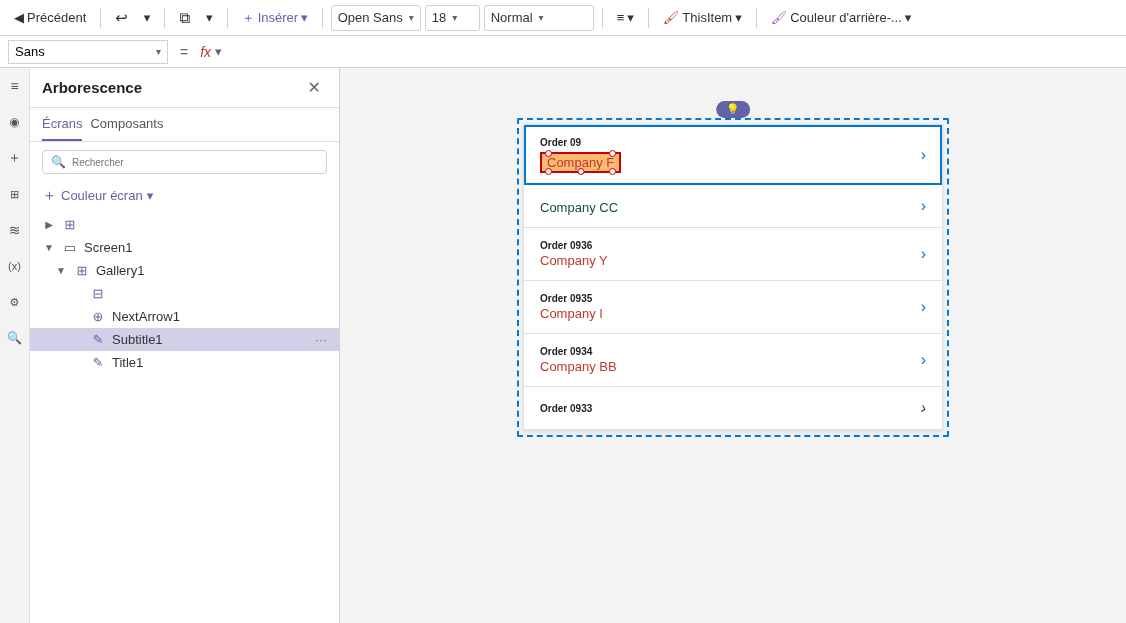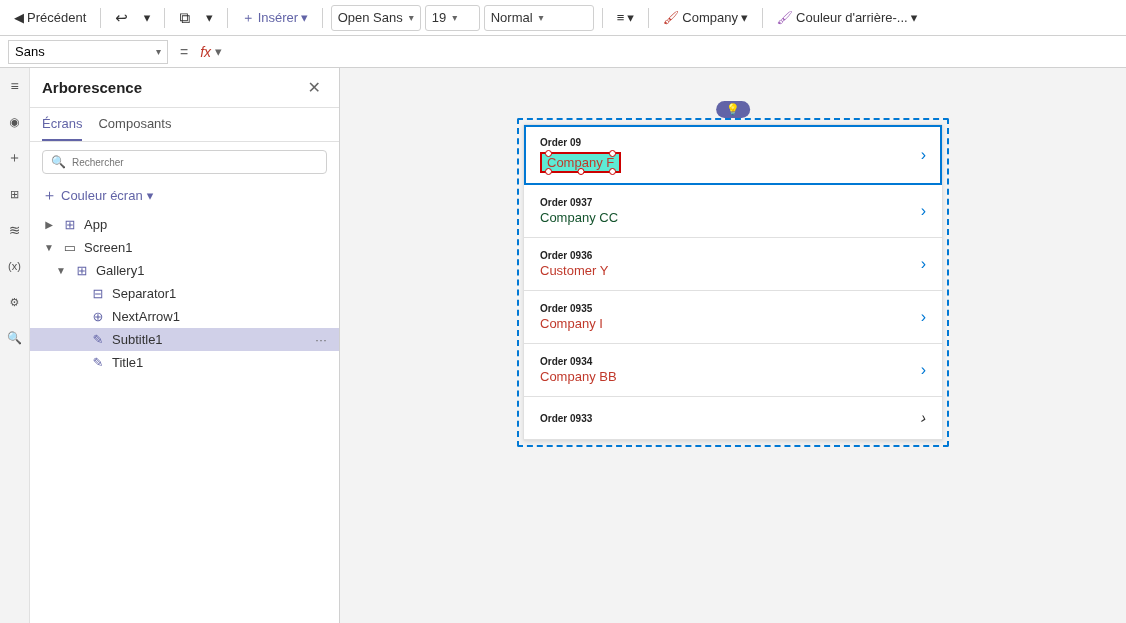--- a/index.html
+++ b/index.html
@@ -62,21 +62,21 @@
       width: 310px; background: #fff; border-right: 1px solid #d0d0d0;
       display: flex; flex-direction: column;
     }
     .arbo-header {
       display: flex; align-items: center; justify-content: space-between;
       padding: 8px 12px; border-bottom: 1px solid #e0e0e0;
     }
     .arbo-header-left { display: flex; align-items: flex-end; gap: 8px; }
     .arbo-title { font-size: 15px; font-weight: 600; color: #222; }
     .arbo-close { cursor: pointer; color: #666; font-size: 16px; padding: 2px 6px; border: none; background: transparent; }
-    .arbo-tabs { display: flex; padding: 0 12px; border-bottom: 1px solid #e0e0e0; gap: 16px; }
+    .arbo-tabs { display: flex; padding: 0 12px; border-bottom: 1px solid #e0e0e0; gap: 8px; }
     .arbo-tab {
       font-size: 13px; padding: 8px 0; cursor: pointer;
       color: #555; border-bottom: 2px solid transparent;
     }
     .arbo-tab.active { color: #6264a7; border-bottom-color: #6264a7; font-weight: 500; }
     .arbo-search {
       margin: 8px 12px;
       display: flex; align-items: center; gap: 6px;
       border: 1px solid #d0d0d0; border-radius: 4px;
       padding: 4px 8px; background: #fff;
@@ -169,36 +169,36 @@
     <span>＋</span>
     <span>Insérer</span>
     <span>▾</span>
   </button>
   <div class="toolbar-separator"></div>
   <div class="toolbar-dropdown">
     <span>Open Sans</span>
     <span class="chevron">▾</span>
   </div>
   <div class="toolbar-dropdown" style="width:55px;">
-    <span>19</span>
+    <span>18</span>
     <span class="chevron">▾</span>
   </div>
   <div class="toolbar-dropdown" style="width:110px;">
     <span>Normal</span>
     <span class="chevron">▾</span>
   </div>
   <div class="toolbar-separator"></div>
   <button class="toolbar-btn">
     <span>≡</span>
     <span>▾</span>
   </button>
   <div class="toolbar-separator"></div>
   <button class="toolbar-btn">
     <span style="color:#c0392b;">🖌</span>
-    <span>Company</span>
+    <span>ThisItem</span>
     <span>▾</span>
   </button>
   <div class="toolbar-separator"></div>
   <button class="toolbar-btn">
     <span style="color:#9b59b6;">🖌</span>
     <span>Couleur d'arrière-...</span>
     <span>▾</span>
   </button>
 </div>
 
@@ -250,39 +250,37 @@
       <span style="font-weight:300; font-size:15px;">＋</span>
       <span>Couleur écran</span>
       <span>▾</span>
     </div>
 
     <div class="tree">
 
       <div class="tree-item">
         <span class="tree-chevron">▶</span>
         <span class="tree-icon" style="color:#6264a7;">⊞</span>
-        <span class="tree-label">App</span>
       </div>
 
       <div class="tree-item">
         <span class="tree-chevron">▼</span>
         <span class="tree-icon" style="color:#555;">▭</span>
         <span class="tree-label">Screen1</span>
       </div>
 
       <div class="tree-item tree-indent-1">
         <span class="tree-chevron">▼</span>
         <span class="tree-icon" style="color:#6264a7;">⊞</span>
         <span class="tree-label">Gallery1</span>
       </div>
 
       <div class="tree-item tree-indent-2">
         <span class="tree-chevron">&nbsp;</span>
         <span class="tree-icon" style="color:#6264a7;">⊟</span>
-        <span class="tree-label">Separator1</span>
       </div>
 
       <div class="tree-item tree-indent-2">
         <span class="tree-chevron">&nbsp;</span>
         <span class="tree-icon" style="color:#6264a7;">⊕</span>
         <span class="tree-label">NextArrow1</span>
       </div>
 
       <div class="tree-item tree-indent-2 highlighted">
         <span class="tree-chevron">&nbsp;</span>
@@ -309,46 +307,45 @@
 
             <div style="position:absolute; top:-26px; left:50%; transform:translateX(-50%); background:#6264a7; color:#fff; border-radius:12px; padding:2px 10px; font-size:11px; white-space:nowrap; display:flex; align-items:center; gap:4px;">
               <span>💡</span>
             </div>
             <div class="gallery-item-content">
               <div class="order-title-row" style="display:flex; align-items:center; gap:8px;">
                 <span class="gallery-item-title">Order 09</span>
               </div>
               
               <div style="position:relative; display:inline-block; margin-top:4px;">
-                <div style="border: 2px solid #c00; padding: 1px 5px; display:inline-block; background:#5eead4; font-size:13px; color:#c0392b; position:relative;">
+                <div style="border: 2px solid #c00; padding: 1px 5px; display:inline-block; background:#fdba74; font-size:13px; color:#c0392b; position:relative;">
                   <span>Company F</span>
                   
                   <div style="position:absolute; width:7px; height:7px; background:#fff; border:1px solid #c00; border-radius:50%; bottom:-4px; left:3px;"></div>
                   <div style="position:absolute; width:7px; height:7px; background:#fff; border:1px solid #c00; border-radius:50%; bottom:-4px; left:50%; transform:translateX(-50%);"></div>
                   <div style="position:absolute; width:7px; height:7px; background:#fff; border:1px solid #c00; border-radius:50%; bottom:-4px; right:3px;"></div>
                   <div style="position:absolute; width:7px; height:7px; background:#fff; border:1px solid #c00; border-radius:50%; top:-4px; right:3px;"></div>
                   <div style="position:absolute; width:7px; height:7px; background:#fff; border:1px solid #c00; border-radius:50%; top:-4px; left:3px;"></div>
                 </div>
               </div>
             </div>
             <span class="gallery-arrow">›</span>
           </div>
 
           <div class="gallery-item">
             <div class="gallery-item-content">
-              <div class="gallery-item-title">Order 0937</div>
               <div class="gallery-item-subtitle normal">Company CC</div>
             </div>
             <span class="gallery-arrow">›</span>
           </div>
 
           <div class="gallery-item">
             <div class="gallery-item-content">
               <div class="gallery-item-title">Order 0936</div>
-              <div class="gallery-item-subtitle">Customer Y</div>
+              <div class="gallery-item-subtitle">Company Y</div>
             </div>
             <span class="gallery-arrow">›</span>
           </div>
 
           <div class="gallery-item">
             <div class="gallery-item-content">
               <div class="gallery-item-title">Order 0935</div>
               <div class="gallery-item-subtitle">Company I</div>
             </div>
             <span class="gallery-arrow">›</span>

